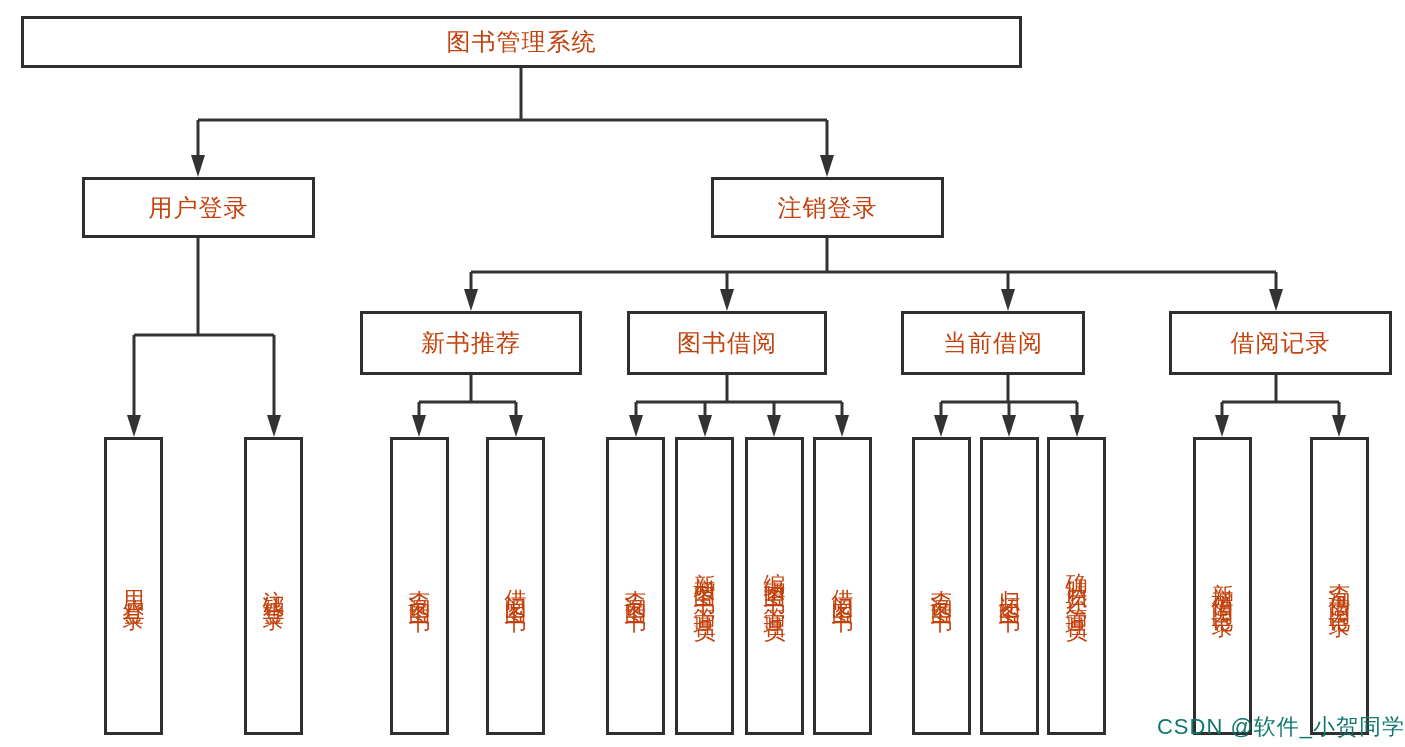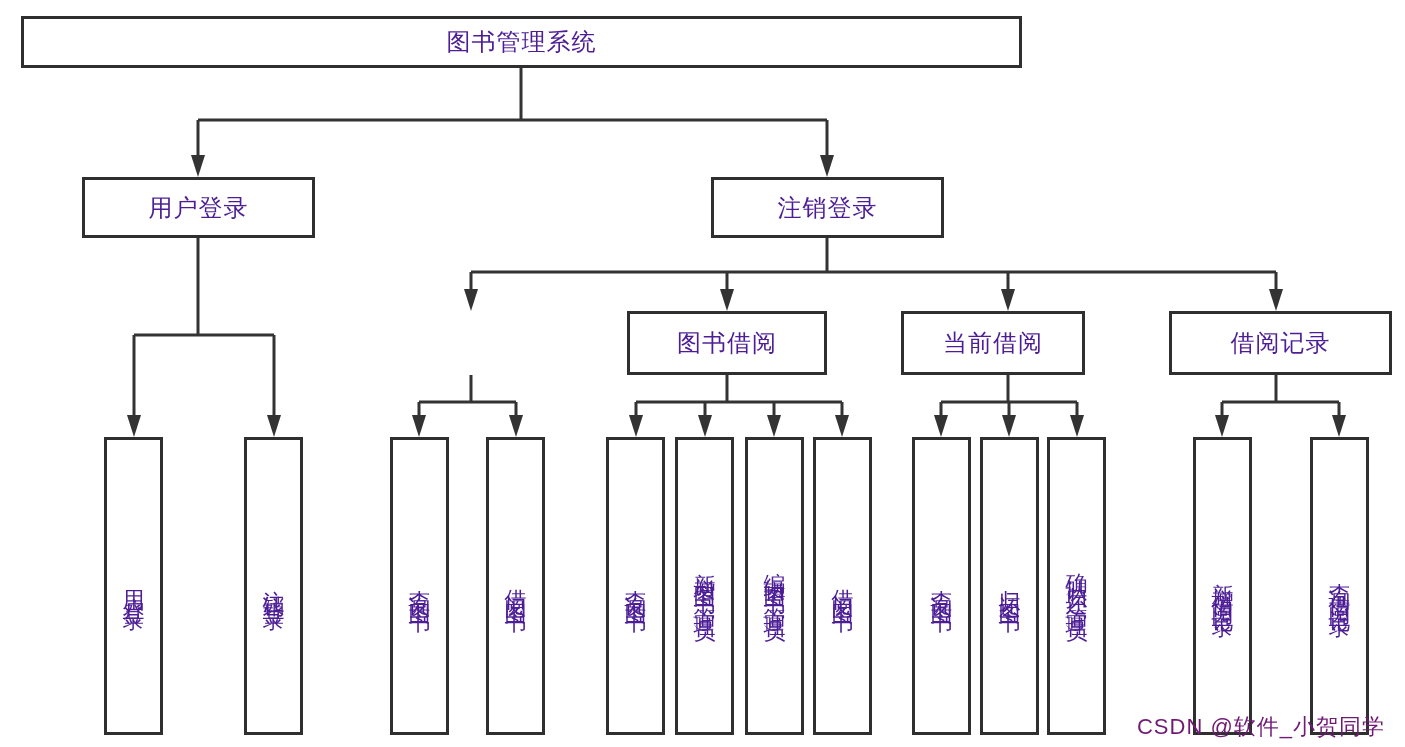--- a/index.html
+++ b/index.html
@@ -5,29 +5,29 @@
   html,body{margin:0;padding:0;background:#ffffff;}
   .canvas{
     position:relative;width:1405px;height:747px;background:#ffffff;overflow:hidden;
     font-family:"Liberation Sans","DejaVu Sans",sans-serif;
   }
   .wires{position:absolute;left:0;top:0;}
   .box{
     position:absolute;box-sizing:border-box;background:#ffffff;
     border:3px solid #2f2f2f;display:flex;align-items:center;justify-content:center;
   }
-  .box span{color:#4c1d95;font-size:24px;letter-spacing:1px;white-space:nowrap;}
+  .box span{color:#c2410c;font-size:24px;letter-spacing:1px;white-space:nowrap;}
   .leaf span{
     writing-mode:vertical-rl;text-orientation:mixed;
     font-size:22px;letter-spacing:7px;white-space:nowrap;
   }
   .root-box{border-width:3px;}
   .watermark{
-    position:absolute;right:20px;bottom:5px;z-index:5;
-    color:#701a75;font-size:22px;letter-spacing:1px;white-space:nowrap;margin-left:44px;
+    position:absolute;right:0;bottom:5px;z-index:5;
+    color:#0f766e;font-size:22px;letter-spacing:1px;white-space:nowrap;margin-left:44px;
   }
 </style>
 </head>
 <body>
 
 <div class="canvas">
 
   <svg class="wires" width="1405" height="747" viewBox="0 0 1405 747">
     <g stroke="#333333" stroke-width="3" fill="none">
 
@@ -99,20 +99,23 @@
     <span>图书管理系统</span>
   </div>
 
   <div class="box" style="left:82px;top:177px;width:233px;height:61px">
     <span>用户登录</span>
   </div>
   <div class="box" style="left:711px;top:177px;width:233px;height:61px">
     <span>注销登录</span>
   </div>
 
+  <div class="box" style="left:360px;top:311px;width:222px;height:64px">
+    <span>新书推荐</span>
+  </div>
   <div class="box" style="left:627px;top:311px;width:200px;height:64px">
     <span>图书借阅</span>
   </div>
   <div class="box" style="left:901px;top:311px;width:184px;height:64px">
     <span>当前借阅</span>
   </div>
   <div class="box" style="left:1169px;top:311px;width:223px;height:64px">
     <span>借阅记录</span>
   </div>
 

